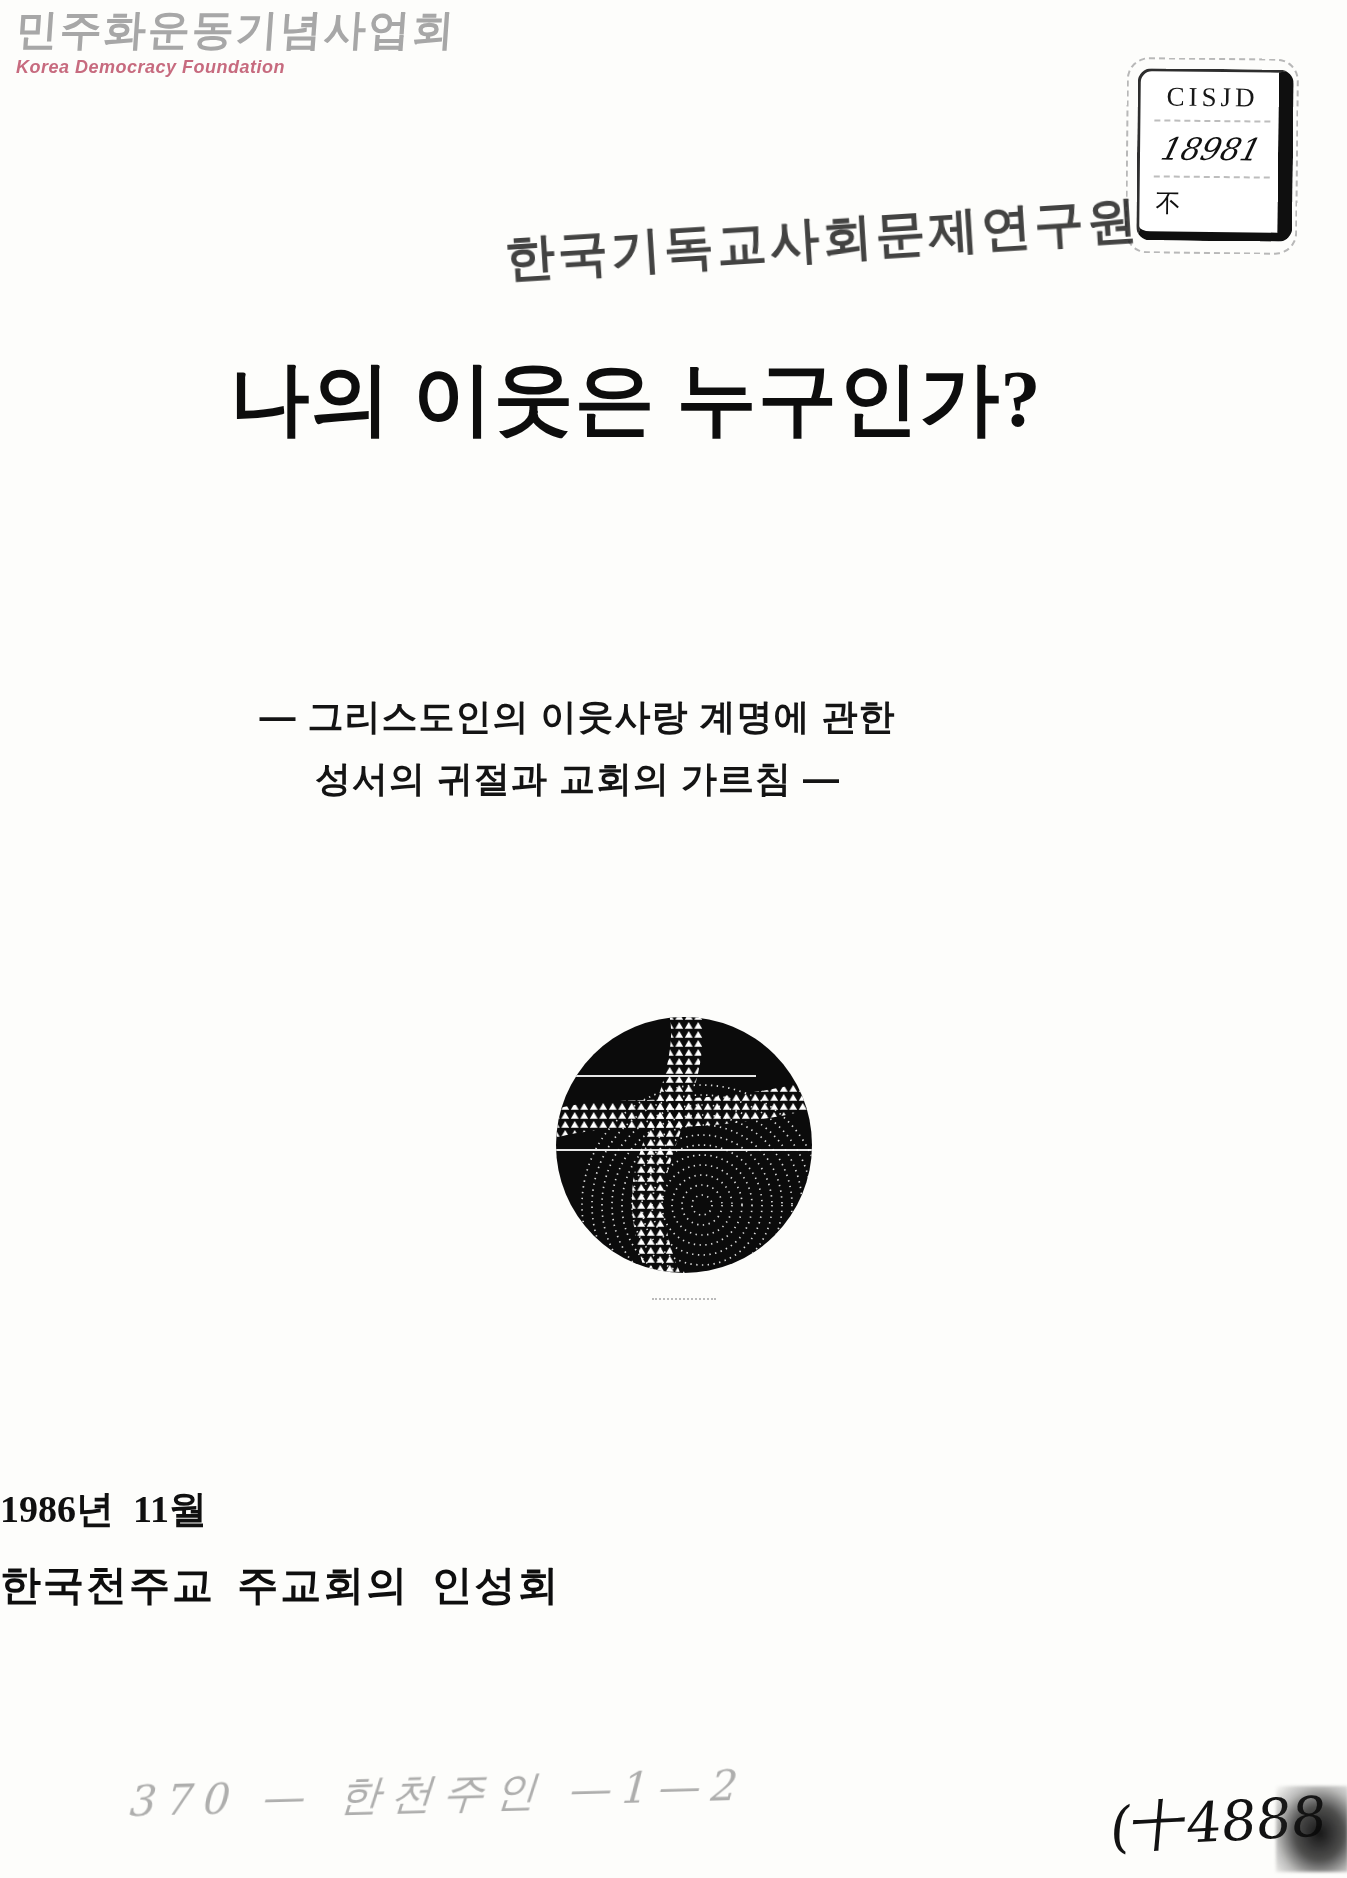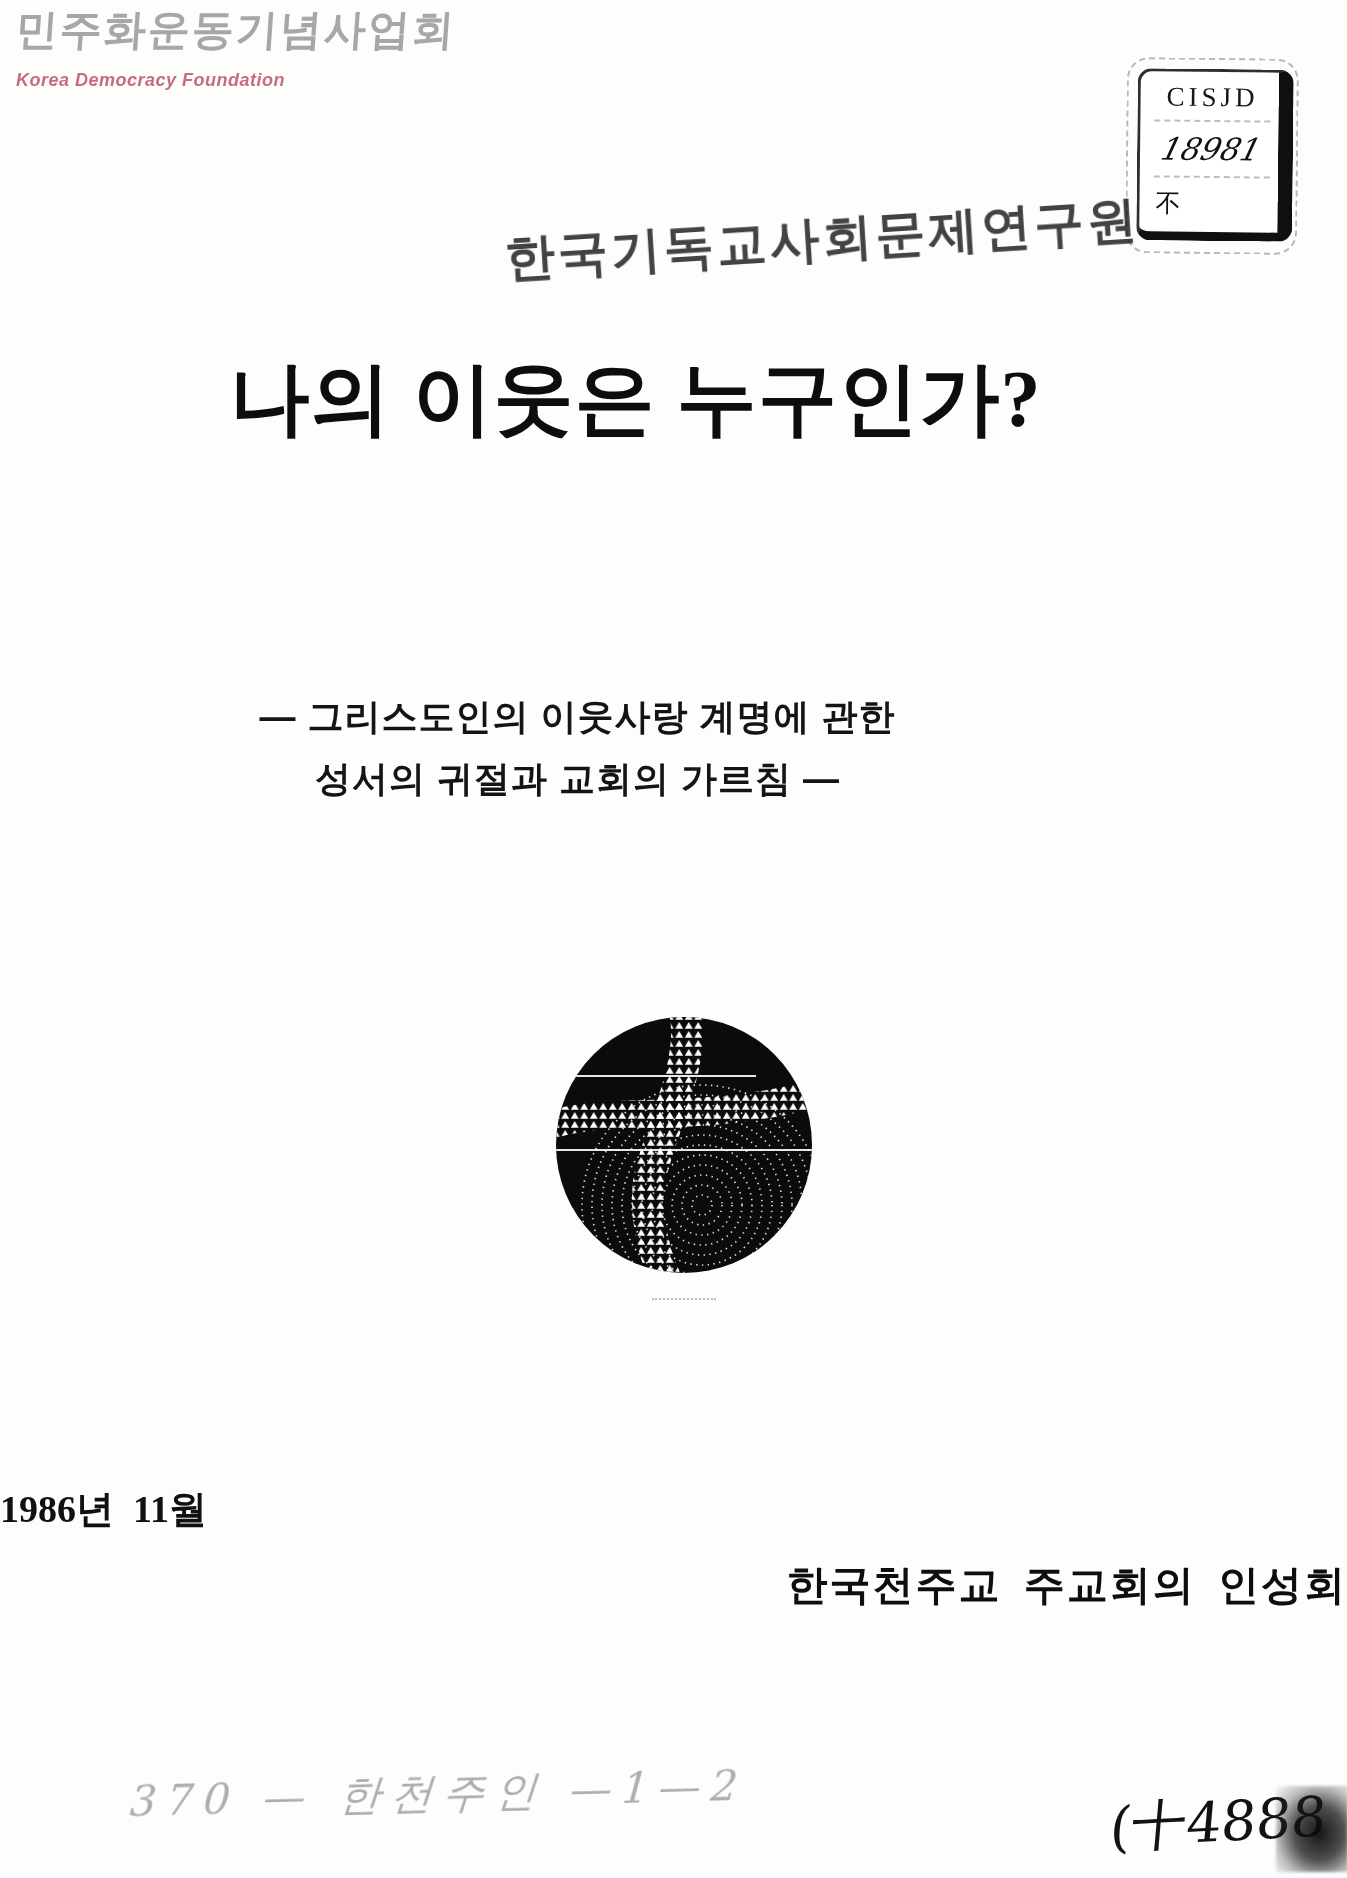--- a/index.html
+++ b/index.html
@@ -9,21 +9,21 @@
     font-family:"Liberation Serif", serif;
   }
   
   .watermark{position:absolute;left:16px;top:6px;}
   .watermark-ko{
     font-size:42px;line-height:48px;color:#a7a7a7;font-weight:bold;
     font-family:"DejaVu Sans", sans-serif;letter-spacing:2px;transform:skewX(-4deg);
   }
   .watermark-en{
     font-size:18px;color:#c76b7f;font-style:italic;font-weight:bold;
-    font-family:"Liberation Sans", sans-serif;margin-top:16px;letter-spacing:.5px;
+    font-family:"Liberation Sans", sans-serif;margin-top:3px;letter-spacing:.5px;
   }
   
   .stamp-outer{
     position:absolute;left:1126px;top:58px;width:168px;height:192px;
     border:2px dashed #b8b8b8;border-radius:22px;transform:rotate(.6deg);
   }
   .stamp-inner{
     position:absolute;left:9px;top:9px;width:132px;height:158px;
     background:#fff;border:3px solid #2e2e2e;
     border-right:15px solid #0f0f0f;border-bottom:9px solid #0f0f0f;
@@ -68,21 +68,21 @@
   .logo-underscore{
     position:absolute;left:652px;top:1298px;width:64px;height:0;
     border-top:2px dotted #9f9f9f;opacity:.7;
   }
   
   .imprint-date{
     position:absolute;top:1484px;left:0;width:100%;text-align:left;
     font-size:38px;font-weight:bold;color:#101010;white-space:pre;
   }
   .imprint-pub{
-    position:absolute;top:1558px;left:0;width:100%;text-align:right;
+    position:absolute;top:1558px;left:0;width:100%;text-align:left;
     font-size:41px;font-weight:bold;color:#0e0e0e;letter-spacing:2px;word-spacing:10px;
   }
   
   .pencil{
     position:absolute;left:130px;top:1766px;font-size:42px;color:#6f6f6f;opacity:.55;
     transform:rotate(-1.5deg) skewX(-6deg);letter-spacing:10px;filter:blur(.7px);
     font-family:"DejaVu Serif", serif;white-space:nowrap;font-style:italic;
   }
   .ink{
     position:absolute;left:1110px;top:1786px;font-size:55px;color:#121212;

